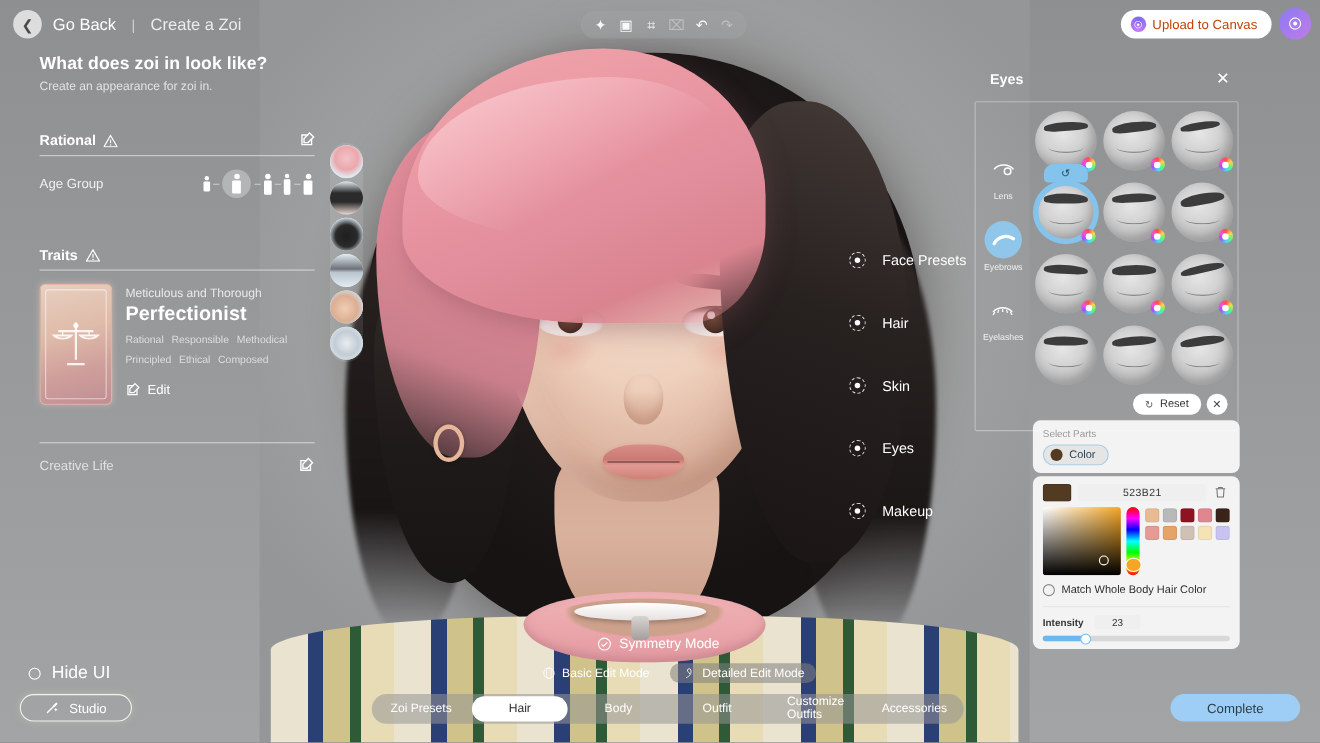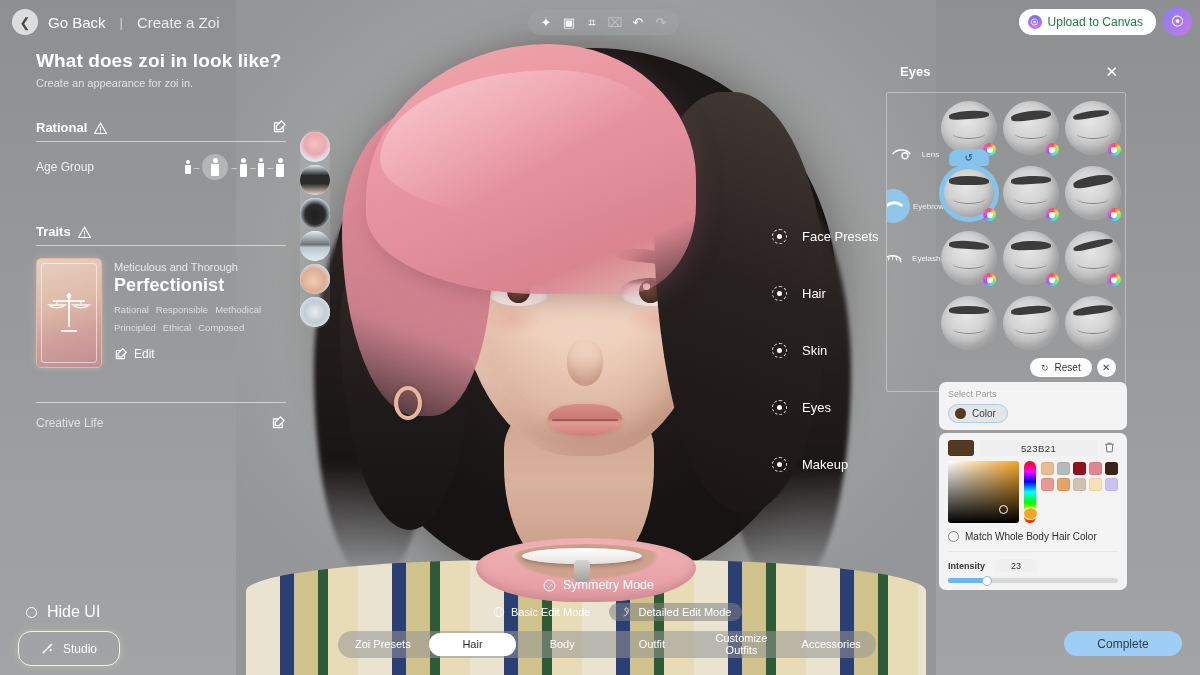--- a/index.html
+++ b/index.html
@@ -122,27 +122,27 @@
   
   .topbar{position:absolute;left:0;top:0;width:100%;height:44px;display:flex;align-items:center;padding:0 12px;z-index:30}
   .back-circle{width:26px;height:26px;border-radius:50%;background:rgba(235,235,235,.85);display:flex;align-items:center;justify-content:center;color:#4a4a4a;font-size:13px;cursor:pointer}
   .go-back{color:#fff;font-size:15px;margin-left:10px;font-weight:500}
   .tb-sep{color:rgba(255,255,255,.6);margin:0 14px;font-size:13px}
   .crumb{color:#ececec;font-size:15px}
   .tool-pill{position:absolute;left:528px;top:10px;display:flex;align-items:center;gap:3px;background:rgba(160,162,164,.55);border-radius:14px;padding:3px 8px;height:25px}
   .tool-pill .ti{width:20px;height:19px;display:flex;align-items:center;justify-content:center;color:#fff;font-size:13px;cursor:pointer;opacity:.95}
   .tool-pill .ti.dim{opacity:.35}
   .upload-pill{position:absolute;right:44px;top:9px;height:26px;display:flex;align-items:center;gap:6px;background:#fff;border-radius:14px;padding:0 13px 0 9px;cursor:pointer}
-  .upload-pill span{font-size:12px;color:#15803d}
+  .upload-pill span{font-size:12px;color:#c2410c}
   .canvas-dot{width:14px;height:14px;border-radius:50%;background:conic-gradient(#7b6cf6,#c77bf0,#7b6cf6);display:flex;align-items:center;justify-content:center;color:#fff;font-size:8px}
   .avatar-btn{position:absolute;right:8px;top:7px;width:29px;height:29px;border-radius:50%;background:linear-gradient(135deg,#8b7bf0,#c07ce8);display:flex;align-items:center;justify-content:center;color:#fff;font-size:13px;cursor:pointer}
 
   
   .headline{position:absolute;left:36px;top:50px;z-index:20}
-  .headline h1{font-size:19px;color:#fff;font-weight:bold;letter-spacing:.1px}
+  .headline h1{font-size:16px;color:#fff;font-weight:bold;letter-spacing:.1px}
   .headline p{font-size:11px;color:#e1e1e1;margin-top:5px}
 
   
   .leftpanel{position:absolute;left:36px;top:120px;width:250px;z-index:20}
   .sec-head{display:flex;align-items:center;gap:7px;margin-bottom:6px;position:relative}
   .sec-head h2{font-size:13px;color:#fff;font-weight:bold}
   .warn{width:13px;height:12px;position:relative;flex:0 0 13px}
   .warn svg{width:13px;height:12px;display:block}
   .edit-ic{position:absolute;right:-1px;top:-1px;width:15px;height:15px;cursor:pointer}
   .edit-ic svg{width:15px;height:15px;display:block}
@@ -194,21 +194,21 @@
   .r-dot i{width:5px;height:5px;border-radius:50%;background:#fff;display:block}
   .r-item span{font-size:13px;color:#fff}
 
   
   .rightpanel{position:absolute;left:886px;top:56px;width:240px;height:345px;z-index:25}
   .rp-head{display:flex;align-items:center;justify-content:space-between;height:30px;padding:0 8px 0 14px}
   .rp-head h3{font-size:13px;color:#fff;font-weight:bold}
   .rp-close{color:#fff;font-size:15px;cursor:pointer;line-height:1}
   .rp-body{position:relative;margin-top:6px;height:300px;border:1px solid rgba(255,255,255,.35);border-top:1px solid rgba(255,255,255,.35);border-radius:2px;display:flex;overflow:hidden}
   .rp-tabs{width:50px;padding-top:44px;display:flex;flex-direction:column;align-items:center;gap:18px}
-  .rp-tab{display:flex;flex-direction:row;align-items:center;gap:3px;cursor:pointer}
+  .rp-tab{display:flex;flex-direction:column;align-items:center;gap:3px;cursor:pointer}
   .rp-tab .ic{width:34px;height:34px;border-radius:50%;display:flex;align-items:center;justify-content:center}
   .rp-tab.active .ic{background:#8fc6ea}
   .rp-tab .ic svg{width:21px;height:16px;display:block}
   .rp-tab label{font-size:8px;color:#f0f0f0;cursor:pointer}
   .rp-grid{flex:1;display:grid;grid-template-columns:repeat(3,1fr);gap:3px;padding:4px 2px 0 2px;align-content:start;overflow:hidden}
   .brow-cell{position:relative;width:100%;height:62px;border-radius:6px;display:flex;align-items:center;justify-content:center;cursor:pointer}
   .brow-face{width:56px;height:54px;border-radius:50%;
     background:radial-gradient(ellipse 58% 55% at 45% 38%,#e6e6e6 0%,#d3d3d3 55%,#b9b9b9 100%);position:relative;box-shadow:inset -4px -4px 8px rgba(130,130,130,.5)}
   .bf-brow{position:absolute;left:8px;top:10px;width:40px;height:8px;background:#3c3c3c;border-radius:60% 70% 40% 40%}
   .bf-eye{position:absolute;left:12px;top:28px;width:32px;height:10px;border-bottom:1.5px solid rgba(110,110,110,.8);border-radius:0 0 50% 50%}
@@ -264,27 +264,27 @@
   .sym svg{width:13px;height:13px;display:block}
   .editmodes{position:absolute;left:482px;top:603px;display:flex;gap:8px;z-index:22}
   .em{display:flex;align-items:center;gap:6px;padding:3px 11px;border-radius:11px;cursor:pointer}
   .em.active{background:rgba(130,130,130,.55)}
   .em span{font-size:11px;color:#fff}
   .em svg{width:12px;height:12px;display:block}
 
   .hideui{position:absolute;left:26px;top:603px;display:flex;align-items:center;gap:10px;z-index:22;cursor:pointer}
   .hideui i{width:11px;height:11px;border-radius:50%;border:1.3px solid #fff;display:block}
   .hideui span{font-size:16px;color:#fff}
-  .studio{position:absolute;left:18px;top:631px;width:102px;height:35px;border:1px solid rgba(255,255,255,.85);border-radius:13px;display:flex;align-items:center;justify-content:center;gap:9px;z-index:22;cursor:pointer;box-shadow:0 0 8px rgba(220,230,160,.35)}
+  .studio{position:absolute;left:18px;top:631px;width:102px;height:25px;border:1px solid rgba(255,255,255,.85);border-radius:13px;display:flex;align-items:center;justify-content:center;gap:9px;z-index:22;cursor:pointer;box-shadow:0 0 8px rgba(220,230,160,.35)}
   .studio span{font-size:12px;color:#fff}
   .studio svg{width:13px;height:13px;display:block}
 
   .tabbar{position:absolute;left:338px;top:631px;width:538px;height:27px;border-radius:14px;background:rgba(150,150,150,.55);display:flex;align-items:center;z-index:22;overflow:hidden}
   .tab{flex:1;height:23px;margin:0 1px;border-radius:12px;display:flex;align-items:center;justify-content:center;cursor:pointer}
-  .tab span{font-size:11px;color:#fff;text-align:center;line-height:1.08}
+  .tab span{font-size:11px;color:#fff;line-height:1.08}
   .tab.active{background:#fff}
   .tab.active span{color:#2d2d2d}
 
   .complete{position:absolute;left:1064px;top:631px;width:118px;height:25px;border-radius:13px;background:#9ecef5;display:flex;align-items:center;justify-content:center;cursor:pointer;z-index:22}
   .complete span{font-size:12px;color:#2c3e4c}
 </style>
 </head>
 <body>
 
 <div id="app">

